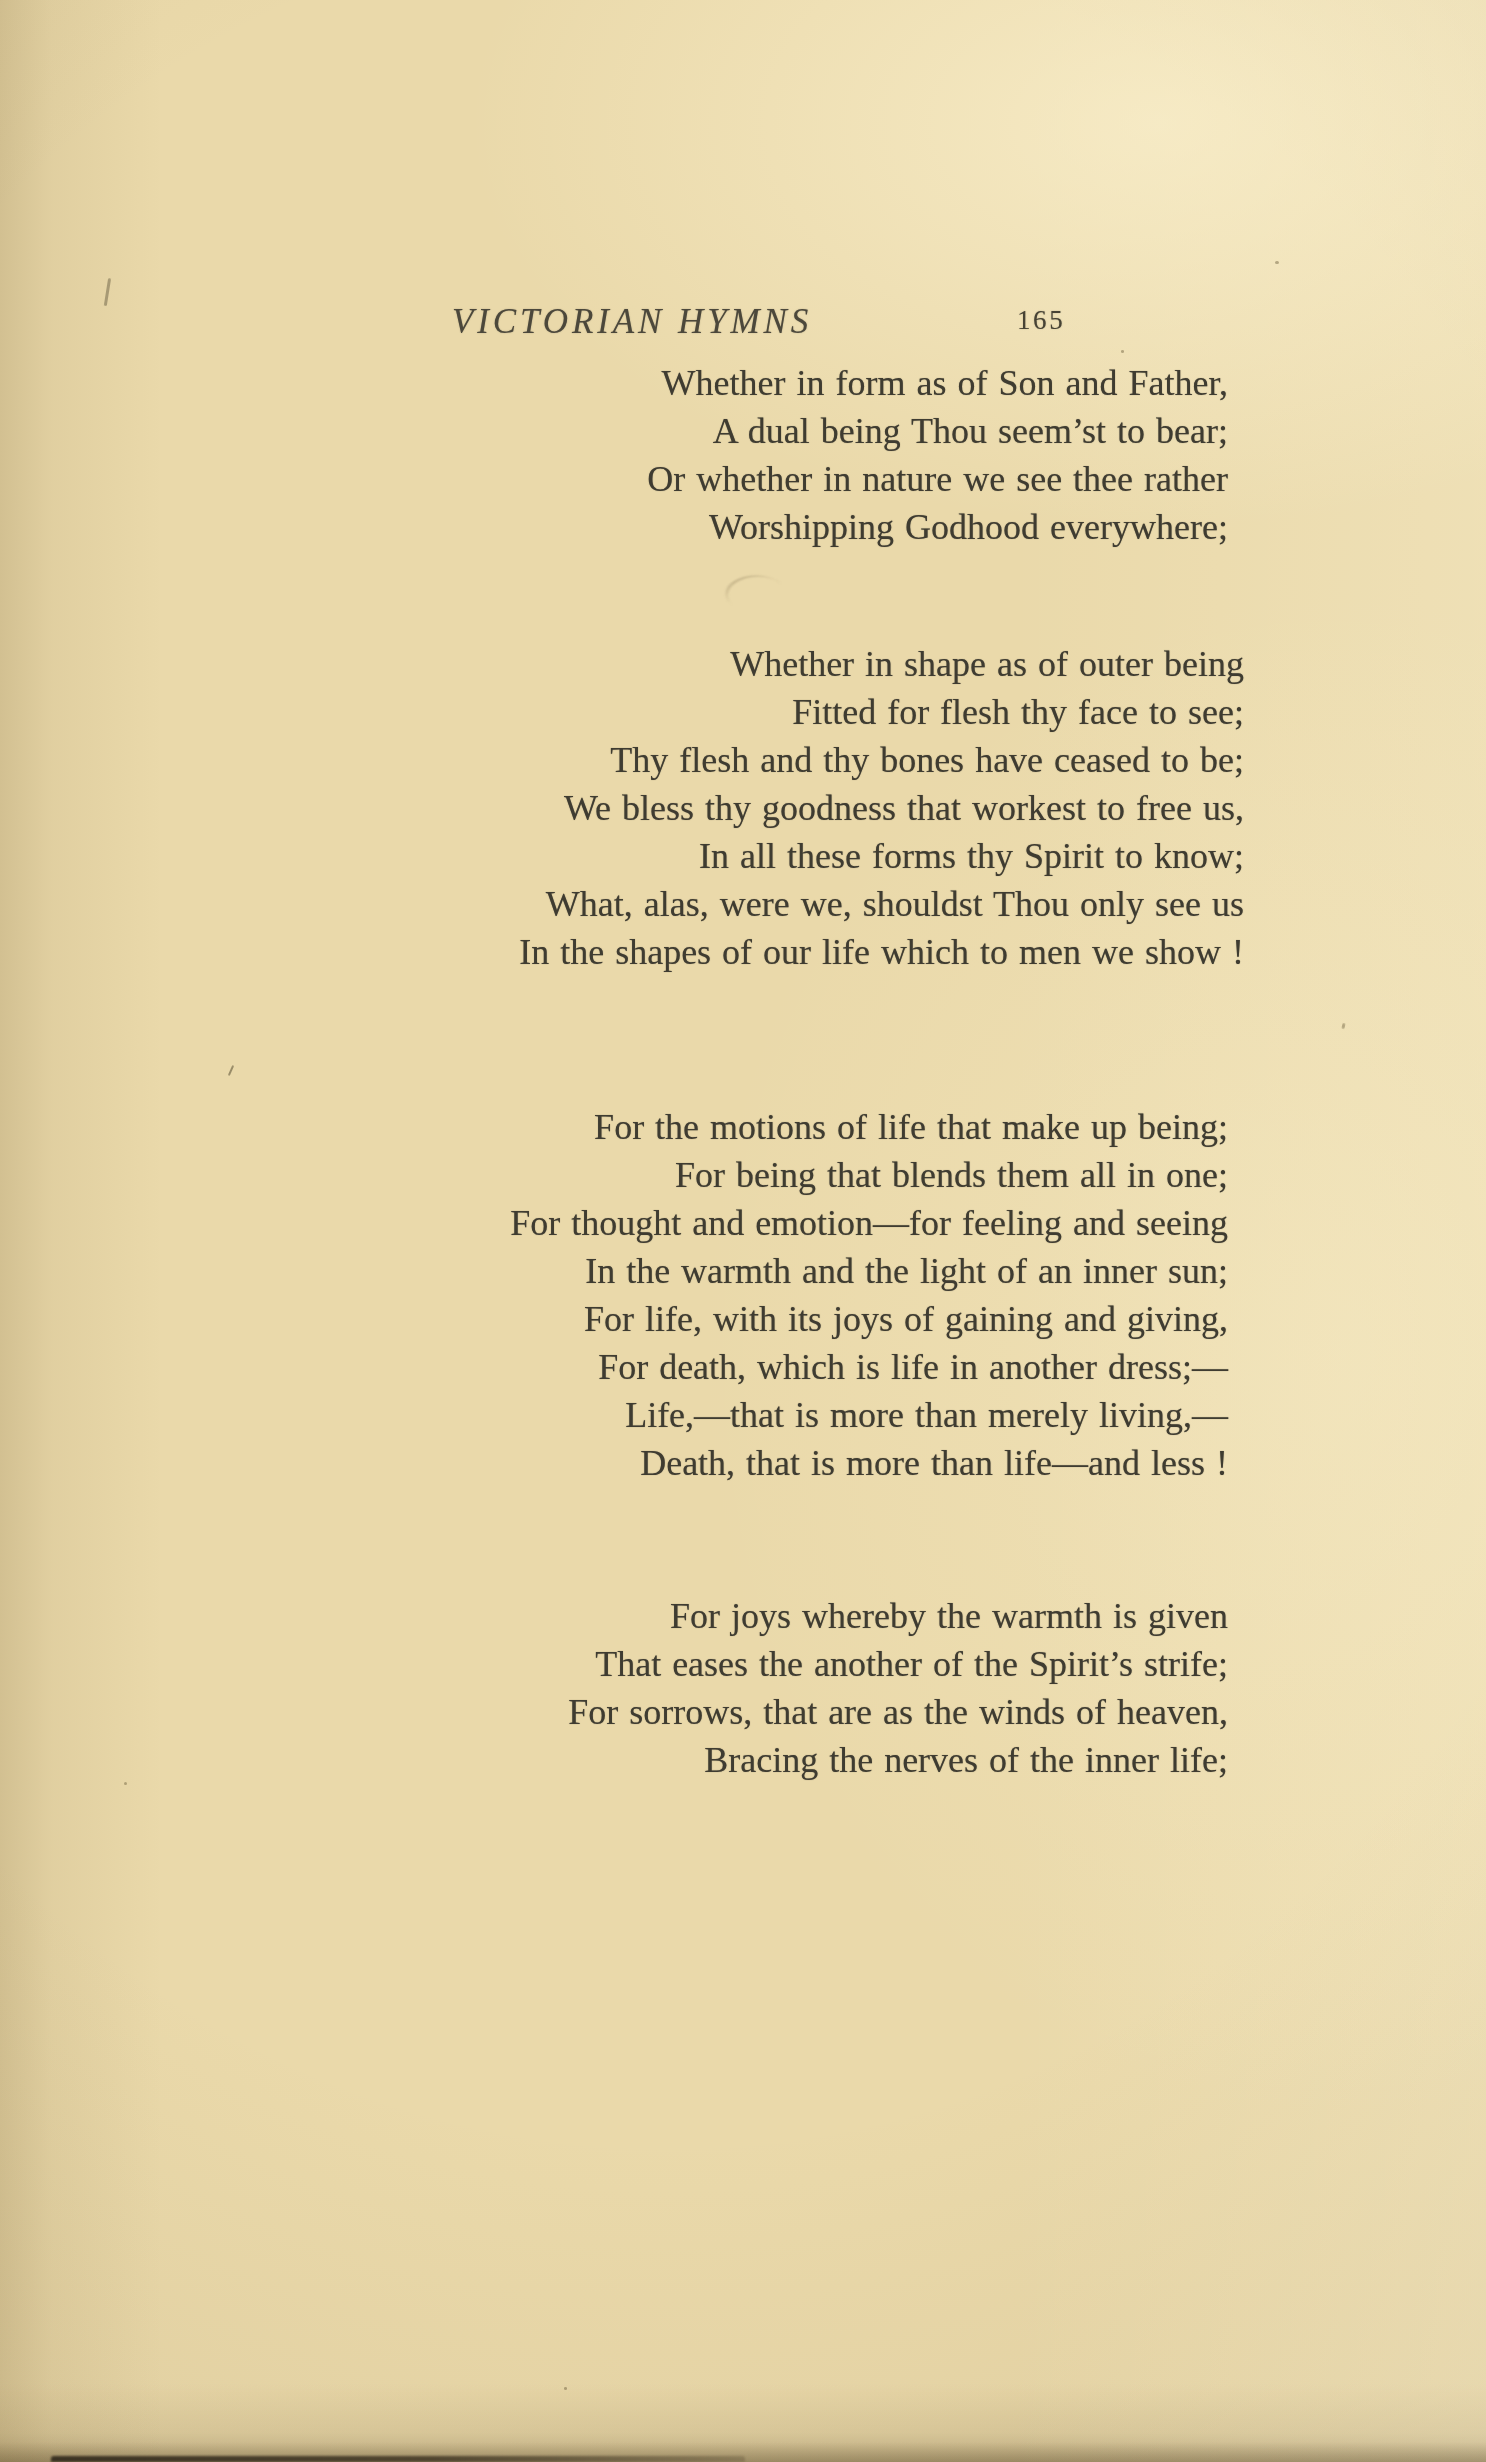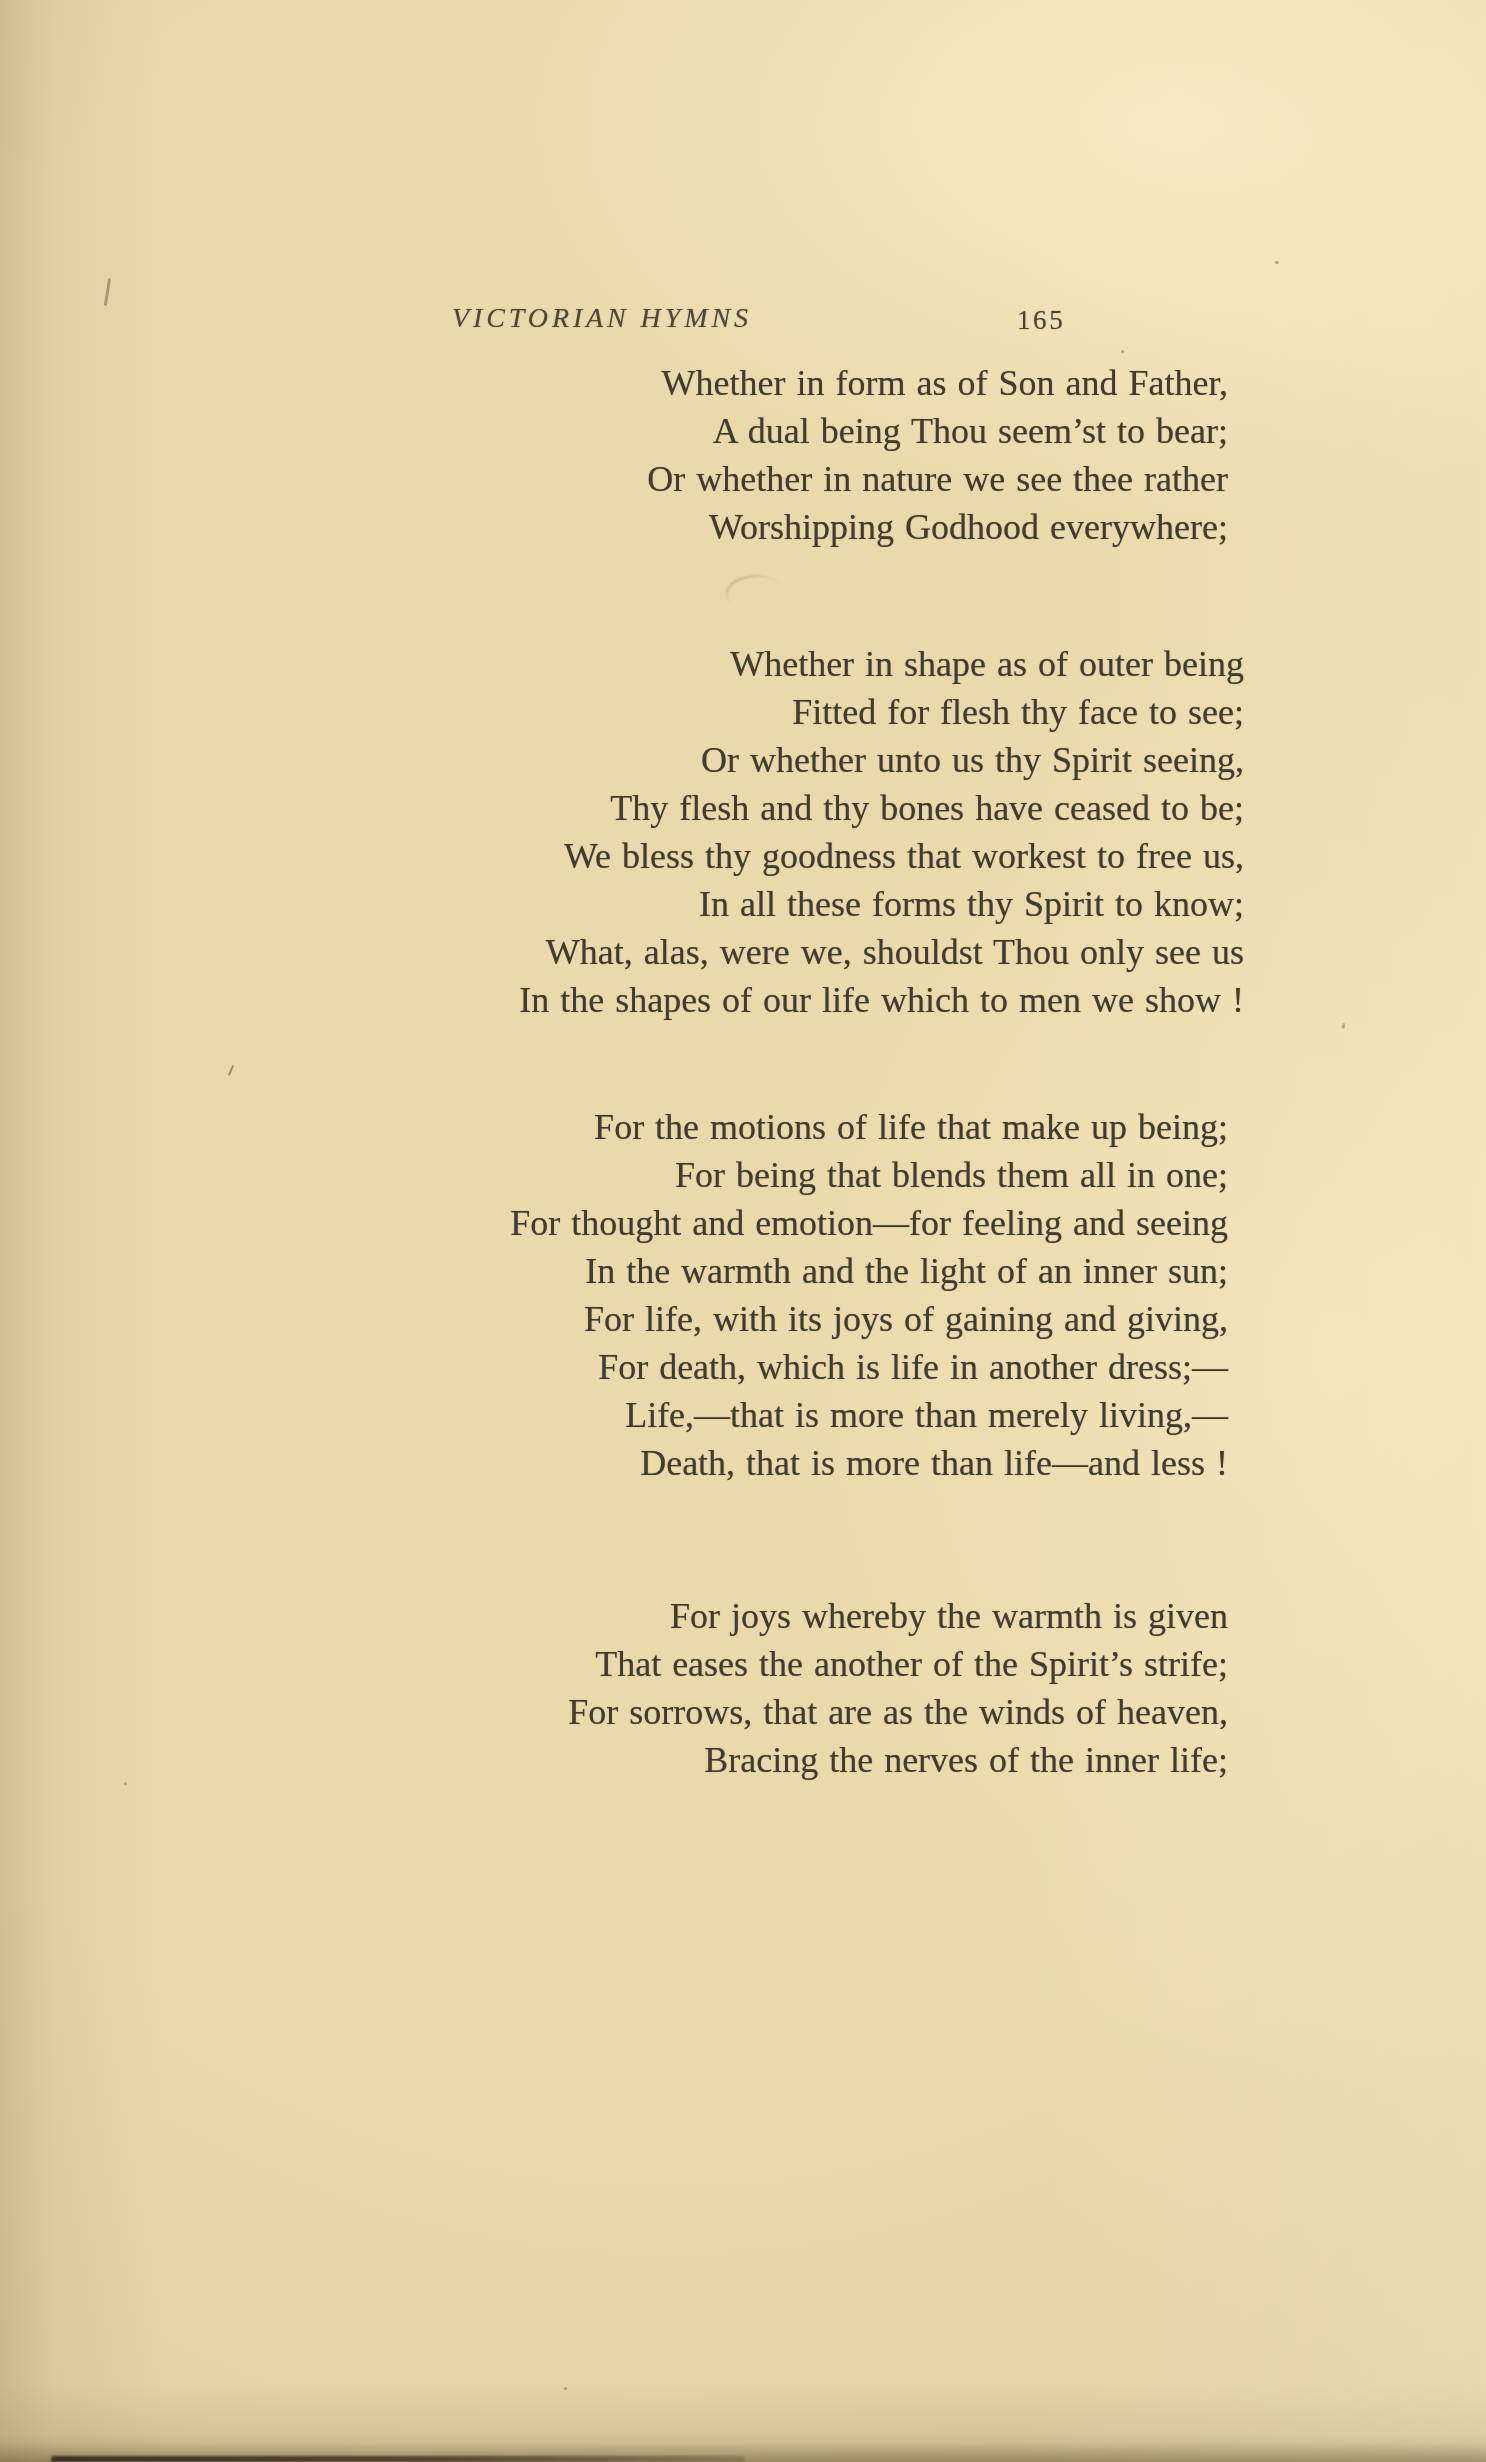--- a/index.html
+++ b/index.html
@@ -20,21 +20,21 @@
       linear-gradient(90deg, rgba(115,92,46,0.20) 0%, rgba(115,92,46,0.08) 3.5%, rgba(115,92,46,0.0) 11%, rgba(0,0,0,0) 68%, rgba(255,248,222,0.22) 100%),
       linear-gradient(0deg, rgba(96,77,42,0.30) 0%, rgba(96,77,42,0.10) 1.2%, rgba(96,77,42,0) 3.2%),
       radial-gradient(1702px 1899px at 45% 42%, rgba(0,0,0,0) 58%, rgba(118,94,50,0.12) 100%);
   }
 
   
   .running-title {
     position: absolute;
     left: 452px;
     top: 302px;
-    font-size: 28px;
+    font-size: 35px;
     font-style: italic;
     letter-spacing: 3.9px;
     color: #4c483b;
     text-shadow: 0 0 1.3px rgba(76,72,59,0.45);
     white-space: nowrap;
   }
   .page-number {
     position: absolute;
     left: 1017px;
     top: 305px;
@@ -123,21 +123,20 @@
   <div class="stanza stanza-1">
     <div class="line">Whether in form as of Son and Father,</div>
     <div class="line indent">A dual being Thou seem’st to bear;</div>
     <div class="line">Or whether in nature we see thee rather</div>
     <div class="line indent">Worshipping Godhood everywhere;</div>
   </div>
 
   <div class="stanza stanza-2">
     <div class="line">Whether in shape as of outer being</div>
     <div class="line indent">Fitted for flesh thy face to see;</div>
-    <div class="line">Or whether unto us thy Spirit seeing,</div>
     <div class="line indent">Thy flesh and thy bones have ceased to be;</div>
     <div class="line">We bless thy goodness that workest to free us,</div>
     <div class="line indent">In all these forms thy Spirit to know;</div>
     <div class="line">What, alas, were we, shouldst Thou only see us</div>
     <div class="line indent">In the shapes of our life which to men we show !</div>
   </div>
 
   <div class="stanza stanza-3">
     <div class="line">For the motions of life that make up being;</div>
     <div class="line indent">For being that blends them all in one;</div>

